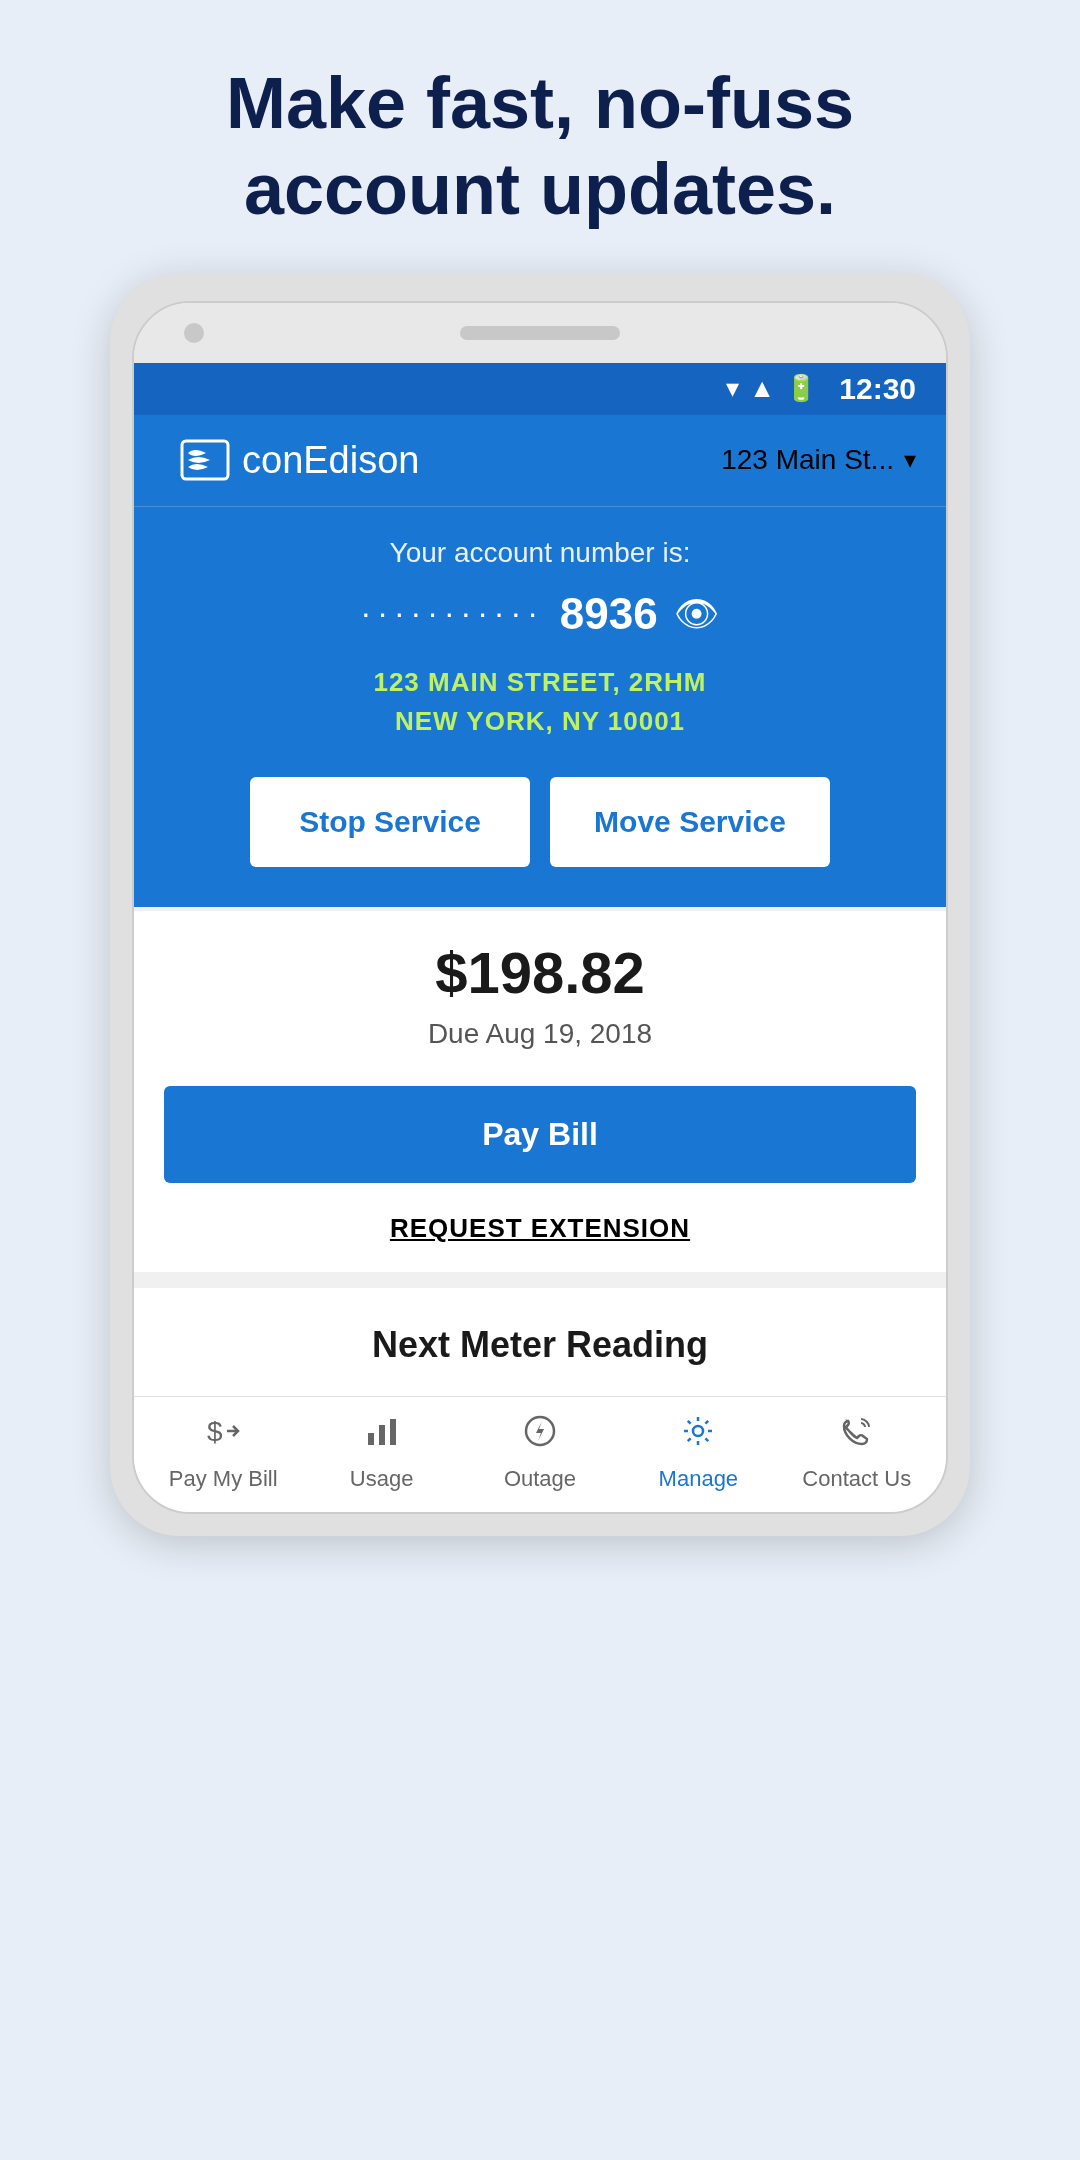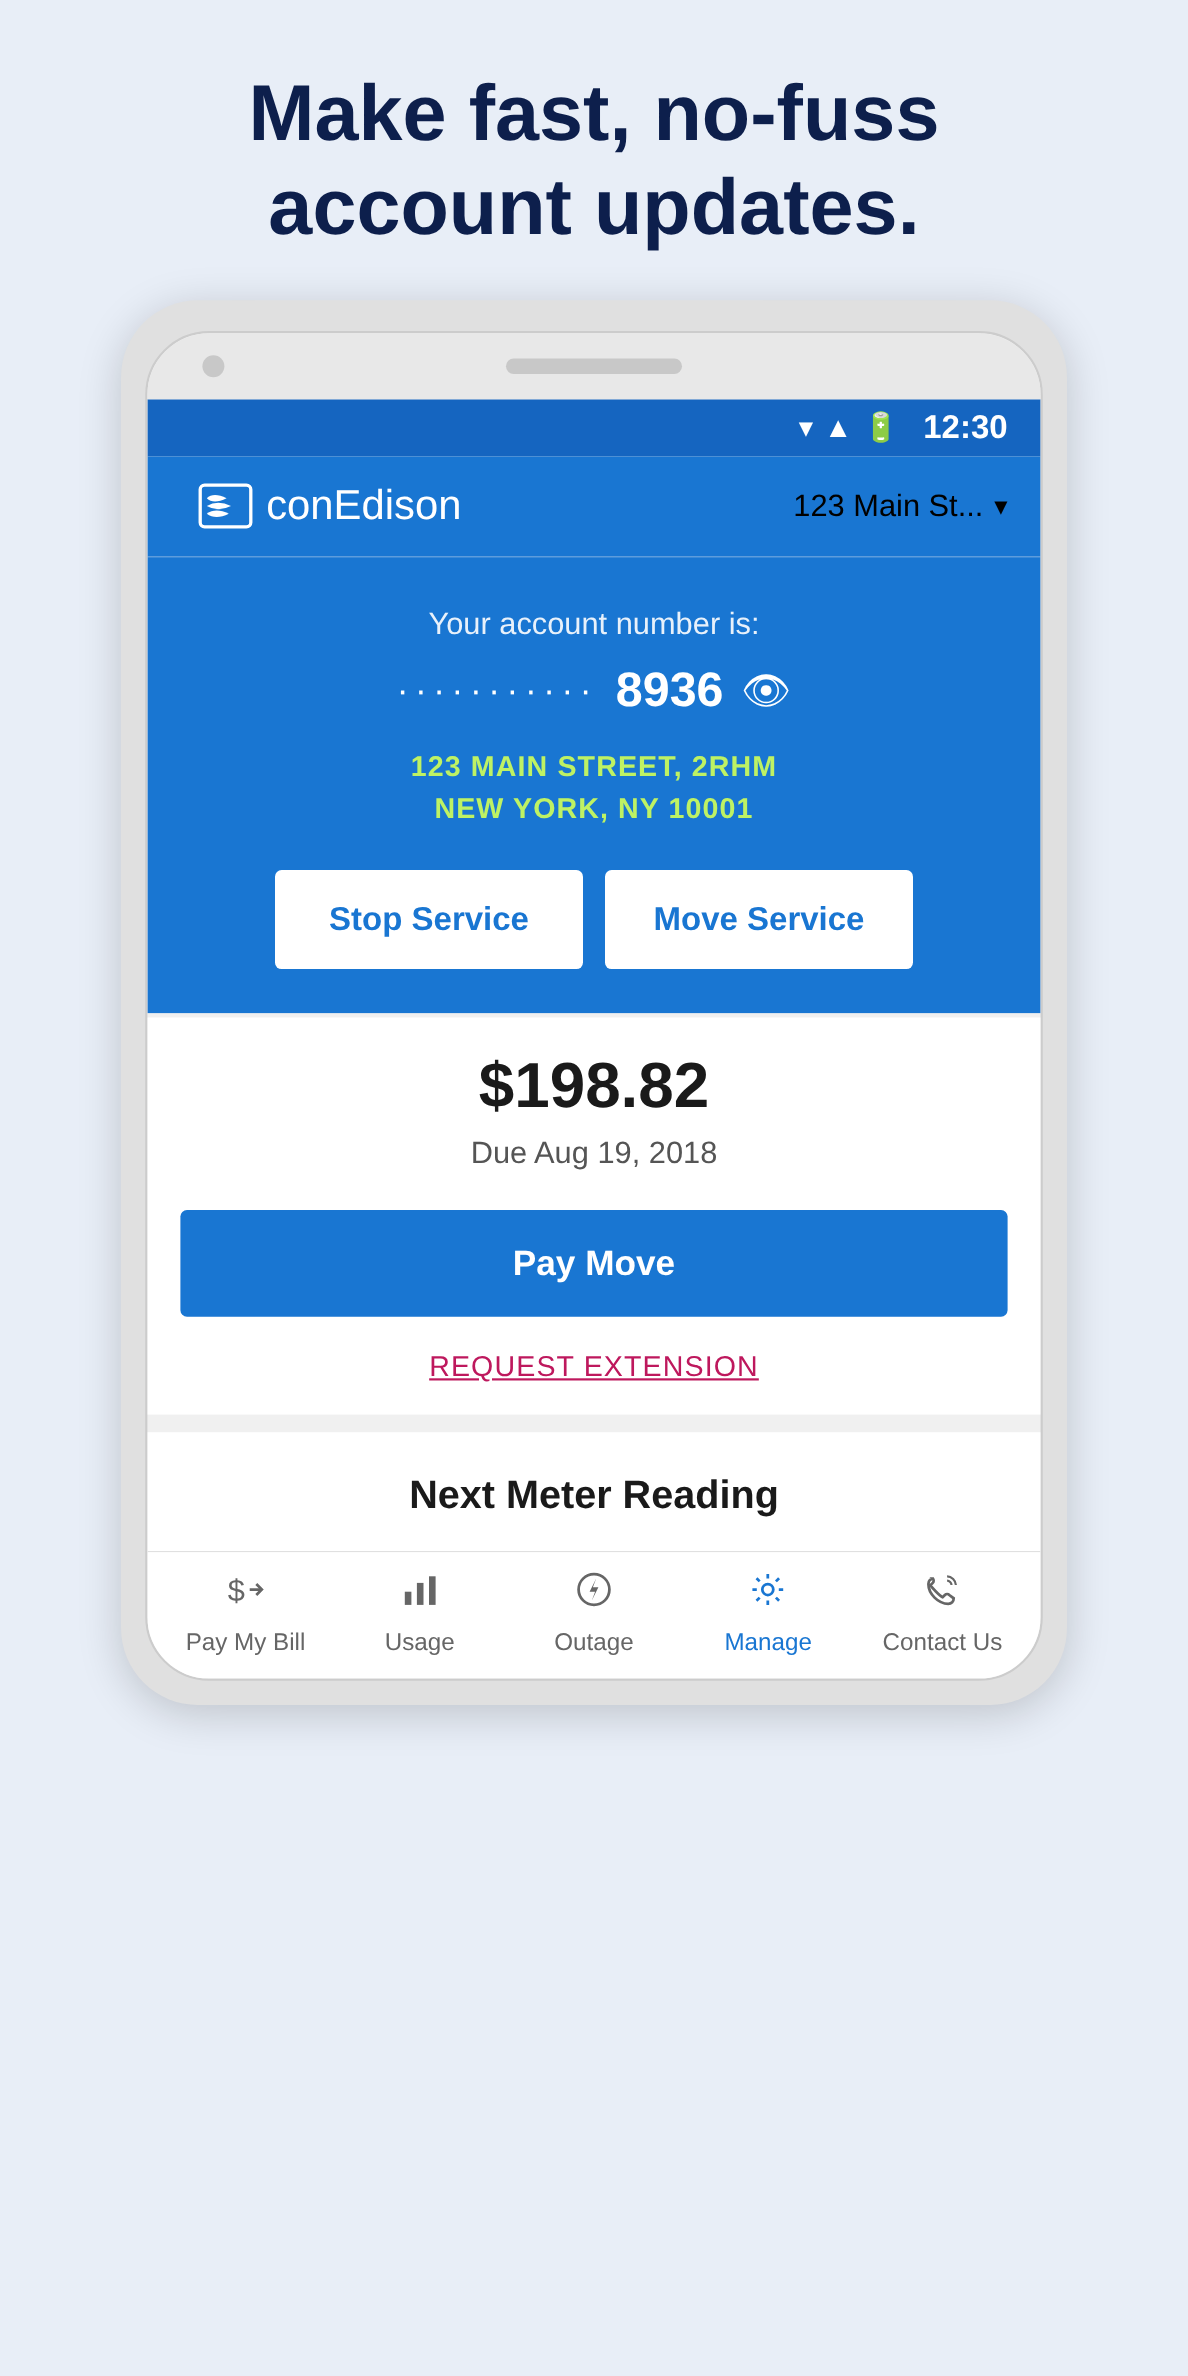--- a/index.html
+++ b/index.html
@@ -127,21 +127,21 @@
       font-size: 28px;
     }
 
     .dropdown-arrow {
       font-size: 24px;
     }
 
     
     .account-section {
       background: #1976d2;
-      padding: 44px 30px 40px;
+      padding: 30px 30px 40px;
       text-align: center;
       border-top: 1px solid rgba(255,255,255,0.2);
     }
 
     .account-label {
       color: rgba(255,255,255,0.9);
       font-size: 28px;
       margin-bottom: 20px;
     }
 
@@ -226,23 +226,23 @@
       border-radius: 6px;
       width: 100%;
       padding: 30px;
       font-size: 32px;
       font-weight: 700;
       cursor: pointer;
       margin-bottom: 30px;
     }
 
     .request-extension {
-      color: #be185d;
+      color: #000000;
       font-size: 26px;
-      font-weight: 400;
+      font-weight: 700;
       text-decoration: underline;
       cursor: pointer;
       letter-spacing: 1px;
     }
 
     
     .meter-section {
       background: white;
       padding: 36px 30px 30px;
       margin-top: 16px;
@@ -350,21 +350,21 @@
       </div>
       <div class="service-buttons">
         <button class="service-btn">Stop Service</button>
         <button class="service-btn">Move Service</button>
       </div>
     </div>
 
     <div class="bill-section">
       <div class="bill-amount">$198.82</div>
       <div class="bill-due">Due Aug 19, 2018</div>
-      <button class="pay-bill-btn">Pay Move</button>
+      <button class="pay-bill-btn">Pay Bill</button>
       <div class="request-extension">REQUEST EXTENSION</div>
     </div>
 
     <div class="meter-section">
       <div class="meter-title">Next Meter Reading</div>
     </div>
 
     <div class="bottom-nav">
 
       <div class="nav-item">

